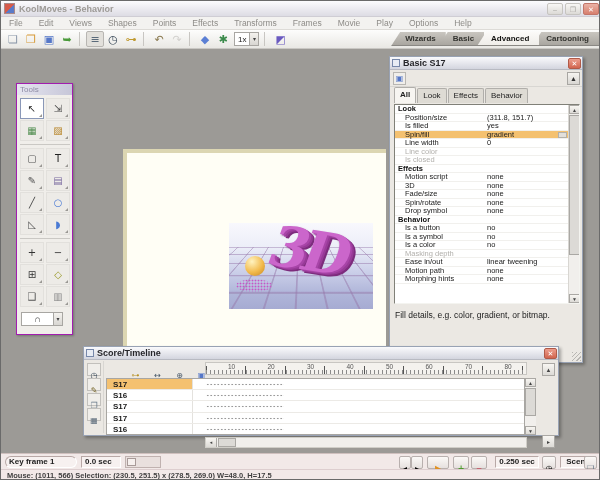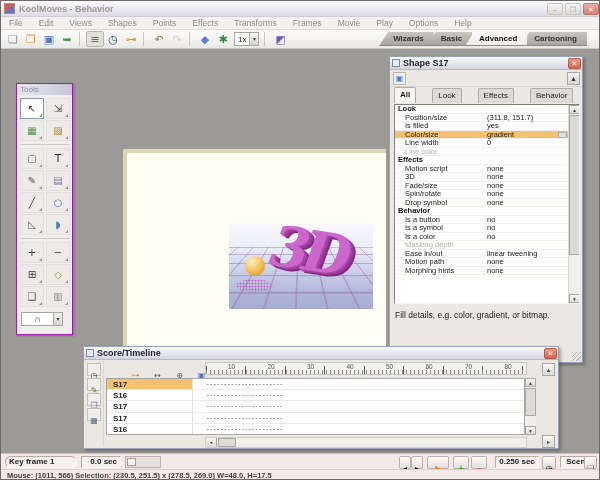--- a/index.html
+++ b/index.html
@@ -34,21 +34,21 @@
   .tb-btn .glyph{font-size:11px;line-height:11px;}
   .tb-btn.pressed{background:#e2e0db;border-color:#b8b6b2;}
   .tb-btn.disabled .glyph{opacity:.55;}
   .tb-sep{width:5px;height:14px;border-left:1px solid #c8c6c2;margin:0 2px 0 3px;}
   .tb-zoom{display:flex;align-items:center;height:14px;border:1px solid #a8a6a2;background:#fff;margin:0 2px;}
   .tb-zoom-txt{font-size:8px;padding:0 3px;color:#222;}
   .tb-zoom-arr{width:9px;height:12px;font-size:6px;line-height:12px;text-align:center;
     background:linear-gradient(#f4f2ee,#d8d6d2);border-left:1px solid #a8a6a2;color:#444;}
 
   
-  .mode-tabs{position:absolute;right:12px;top:31px;height:14px;display:flex;z-index:6;}
+  .mode-tabs{position:absolute;right:0;top:31px;height:14px;display:flex;z-index:6;}
   .mode-tab{height:14px;line-height:14px;font-size:8px;font-weight:bold;color:#33332f;
     padding:0 10px 0 14px;background:linear-gradient(#c9c6c0,#a9a6a0);
     clip-path:polygon(9px 0,100% 0,100% 100%,0 100%);margin-left:-7px;border-bottom:1px solid #8a8884;}
   .mode-tab.selected{background:linear-gradient(#fbfaf8,#efede9);color:#141412;z-index:2;}
 
   
   .workspace{position:absolute;left:0;top:48px;width:600px;height:404px;background:#9c9a96;}
 
   
   .canvas{position:absolute;left:122px;top:100px;width:263px;height:197px;background:#fffef5;
@@ -92,21 +92,21 @@
     padding-left:2px;border-bottom:1px solid #b8bac2;}
   .panel-titlebar .wico{width:8px;height:8px;border:1px solid #7788aa;background:#e8ecf4;margin-right:3px;}
   .panel-title{font-size:9px;font-weight:bold;color:#26262a;flex:1;}
   .xbtn{width:13px;height:11px;margin-right:1px;background:linear-gradient(#ec9d8c,#d2654f);
     border:1px solid #b05a48;color:#fff;font-size:7px;line-height:10px;text-align:center;border-radius:2px;}
   .sp-subbar{height:17px;position:relative;border-bottom:1px solid #d8d6d2;}
   .sp-save{position:absolute;left:3px;top:2px;width:13px;height:13px;border:1px solid #b8b6b2;
     background:#f0eeea;font-size:8px;line-height:12px;text-align:center;color:#5577c8;}
   .sp-up{position:absolute;right:2px;top:2px;width:13px;height:13px;border:1px solid #a8a6a2;
     background:linear-gradient(#f6f4f0,#d8d6d2);font-size:7px;line-height:12px;text-align:center;color:#333;}
-  .sp-tabs{position:absolute;left:4px;top:31px;display:flex;height:15px;gap:15px;}
+  .sp-tabs{position:absolute;left:4px;top:31px;display:flex;height:15px;}
   .sp-tab{font-size:8px;line-height:14px;padding:0 5px;background:#dedbd4;color:#222;
     border:1px solid #b0aeaa;border-bottom:none;border-radius:2px 2px 0 0;margin-right:1px;}
   .sp-tab.selected{background:#f7f5f1;font-weight:bold;position:relative;top:-1px;height:16px;}
   .prop-wrap{position:absolute;left:4px;top:47px;width:186px;height:200px;background:#fff;
     border:1px solid;border-color:#808078 #f4f4f0 #f4f4f0 #808078;overflow:hidden;}
   .prop-list{position:absolute;left:0;top:0;right:11px;bottom:0;overflow:hidden;}
   .prop-section{height:8.5px;line-height:8.5px;font-size:7.5px;font-weight:bold;color:#111;
     padding-left:3px;border-bottom:1px solid #f1f0ed;}
   .prop-row{position:relative;height:8.5px;line-height:8.5px;font-size:7.5px;color:#1a1a1a;
     border-bottom:1px solid #f1f0ed;}
@@ -119,21 +119,21 @@
   .vs-up,.vs-dn{position:absolute;left:0;width:11px;height:9px;background:linear-gradient(#f8f6f2,#dcdad6);
     border:1px solid #aaa8a4;font-size:5px;text-align:center;line-height:8px;color:#444;}
   .vs-up{top:0;} .vs-dn{bottom:0;}
   .vs-thumb{position:absolute;left:0;top:10px;width:11px;height:140px;background:#dcdad6;
     border:1px solid #aaa8a4;}
   .sp-help{position:absolute;left:5px;top:253px;width:184px;font-size:8.5px;color:#222;}
   .grip{position:absolute;right:1px;bottom:1px;width:9px;height:9px;
     background:repeating-linear-gradient(135deg,#b8b6b2 0 1px,transparent 1px 3px);}
 
   
-  .timeline{position:absolute;left:82px;top:297px;width:476px;height:103px;background:#ebe8e3;
+  .timeline{position:absolute;left:82px;top:297px;width:476px;height:90px;background:#ebe8e3;
     border:1px solid #98a2b4;z-index:4;box-shadow:2px 2px 3px rgba(0,0,0,.3);}
   .tl-leftbar{position:absolute;left:1px;top:14px;width:19px;bottom:2px;border-right:1px solid #d8d6d2;}
   .tll-btn{position:absolute;left:2px;width:14px;height:13px;border:1px solid #c2c0bc;background:#f0eeea;
     text-align:center;}
   .tll-btn .glyph{font-size:8px;line-height:11px;}
   .tlh-btn{position:absolute;top:3px;width:15px;height:13px;text-align:center;border:1px solid transparent;}
   .tlh-btn .glyph{font-size:8px;line-height:12px;}
   .tl-header{position:absolute;left:20px;top:13px;right:2px;height:17px;}
   .ruler{position:absolute;left:101px;top:2px;width:322px;height:13px;background:#f4f2ee;
     border:1px solid #c8c6c2;
@@ -332,21 +332,21 @@
         </div>
       <div class="snap-dd">
         <span class="snap-glyph">∩</span>
         <span class="snap-arr">▾</span>
       </div>
     </div>
 
     <div class="shape-panel">
       <div class="panel-titlebar">
         <span class="wico"></span>
-        <span class="panel-title">Shape S17</span>
+        <span class="panel-title">Basic S17</span>
         <span class="xbtn">✕</span>
       </div>
       <div class="sp-subbar">
         <span class="sp-save glyph">▣</span>
         <span class="sp-up">▲</span>
       </div>
       <div class="sp-tabs" id="spTabs">
           <span class="sp-tab selected">All</span>
           <span class="sp-tab">Look</span>
           <span class="sp-tab">Effects</span>
@@ -357,30 +357,34 @@
             <div class="prop-section">Look</div>
             <div class="prop-row">
               <span class="pl">Position/size</span>
               <span class="pv">(311.8, 151.7)</span>
             </div>
             <div class="prop-row">
               <span class="pl">Is filled</span>
               <span class="pv">yes</span>
             </div>
             <div class="prop-row hl">
-              <span class="pl">Color/size</span>
+              <span class="pl">Spin/fill</span>
               <span class="pv">gradient</span>
               <span class="pbtn"></span>
             </div>
             <div class="prop-row">
               <span class="pl">Line width</span>
               <span class="pv">0</span>
             </div>
             <div class="prop-row dis">
               <span class="pl">Line color</span>
+              <span class="pv"></span>
+            </div>
+            <div class="prop-row dis">
+              <span class="pl">Is closed</span>
               <span class="pv"></span>
             </div>
             <div class="prop-section">Effects</div>
             <div class="prop-row">
               <span class="pl">Motion script</span>
               <span class="pv">none</span>
             </div>
             <div class="prop-row">
               <span class="pl">3D</span>
               <span class="pv">none</span>
@@ -496,21 +500,21 @@
       <div class="tl-rightbtn">▸</div>
       <div class="tl-hscroll">
         <span class="hs-left">◂</span>
         <span class="hs-thumb"></span>
       </div>
     </div>
   </div>
 
   <div class="playbar">
     <span class="sunken" style="left:4px;width:72px;border-radius:6px;">Key frame 1</span>
-    <span class="sunken" style="left:80px;width:40px;text-align:right;">0.0 sec</span>
+    <span class="sunken" style="left:80px;width:40px;">0.0 sec</span>
     <span class="pb-slider">
       <span class="pb-thumb"></span>
     </span>
     <span class="pb-btn" style="left:398px;width:12px;"><span class="glyph">◂</span></span>
     <span class="pb-btn" style="left:410px;width:12px;"><span class="glyph">▸</span></span>
     <span class="pb-btn" style="left:426px;width:22px;"><span class="glyph" style="color:#e09020;">▶</span></span>
     <span class="pb-btn" style="left:452px;width:16px;"><span class="glyph" style="color:#4a9a2a;font-weight:bold;">+</span></span>
     <span class="pb-btn" style="left:470px;width:16px;"><span class="glyph" style="color:#cc4455;font-size:6px;">▬</span></span>
     <span class="sunken" style="left:494px;width:44px;text-align:center;">0.250 sec</span>
     <span class="pb-btn" style="left:541px;width:14px;"><span class="glyph">◷</span></span>

